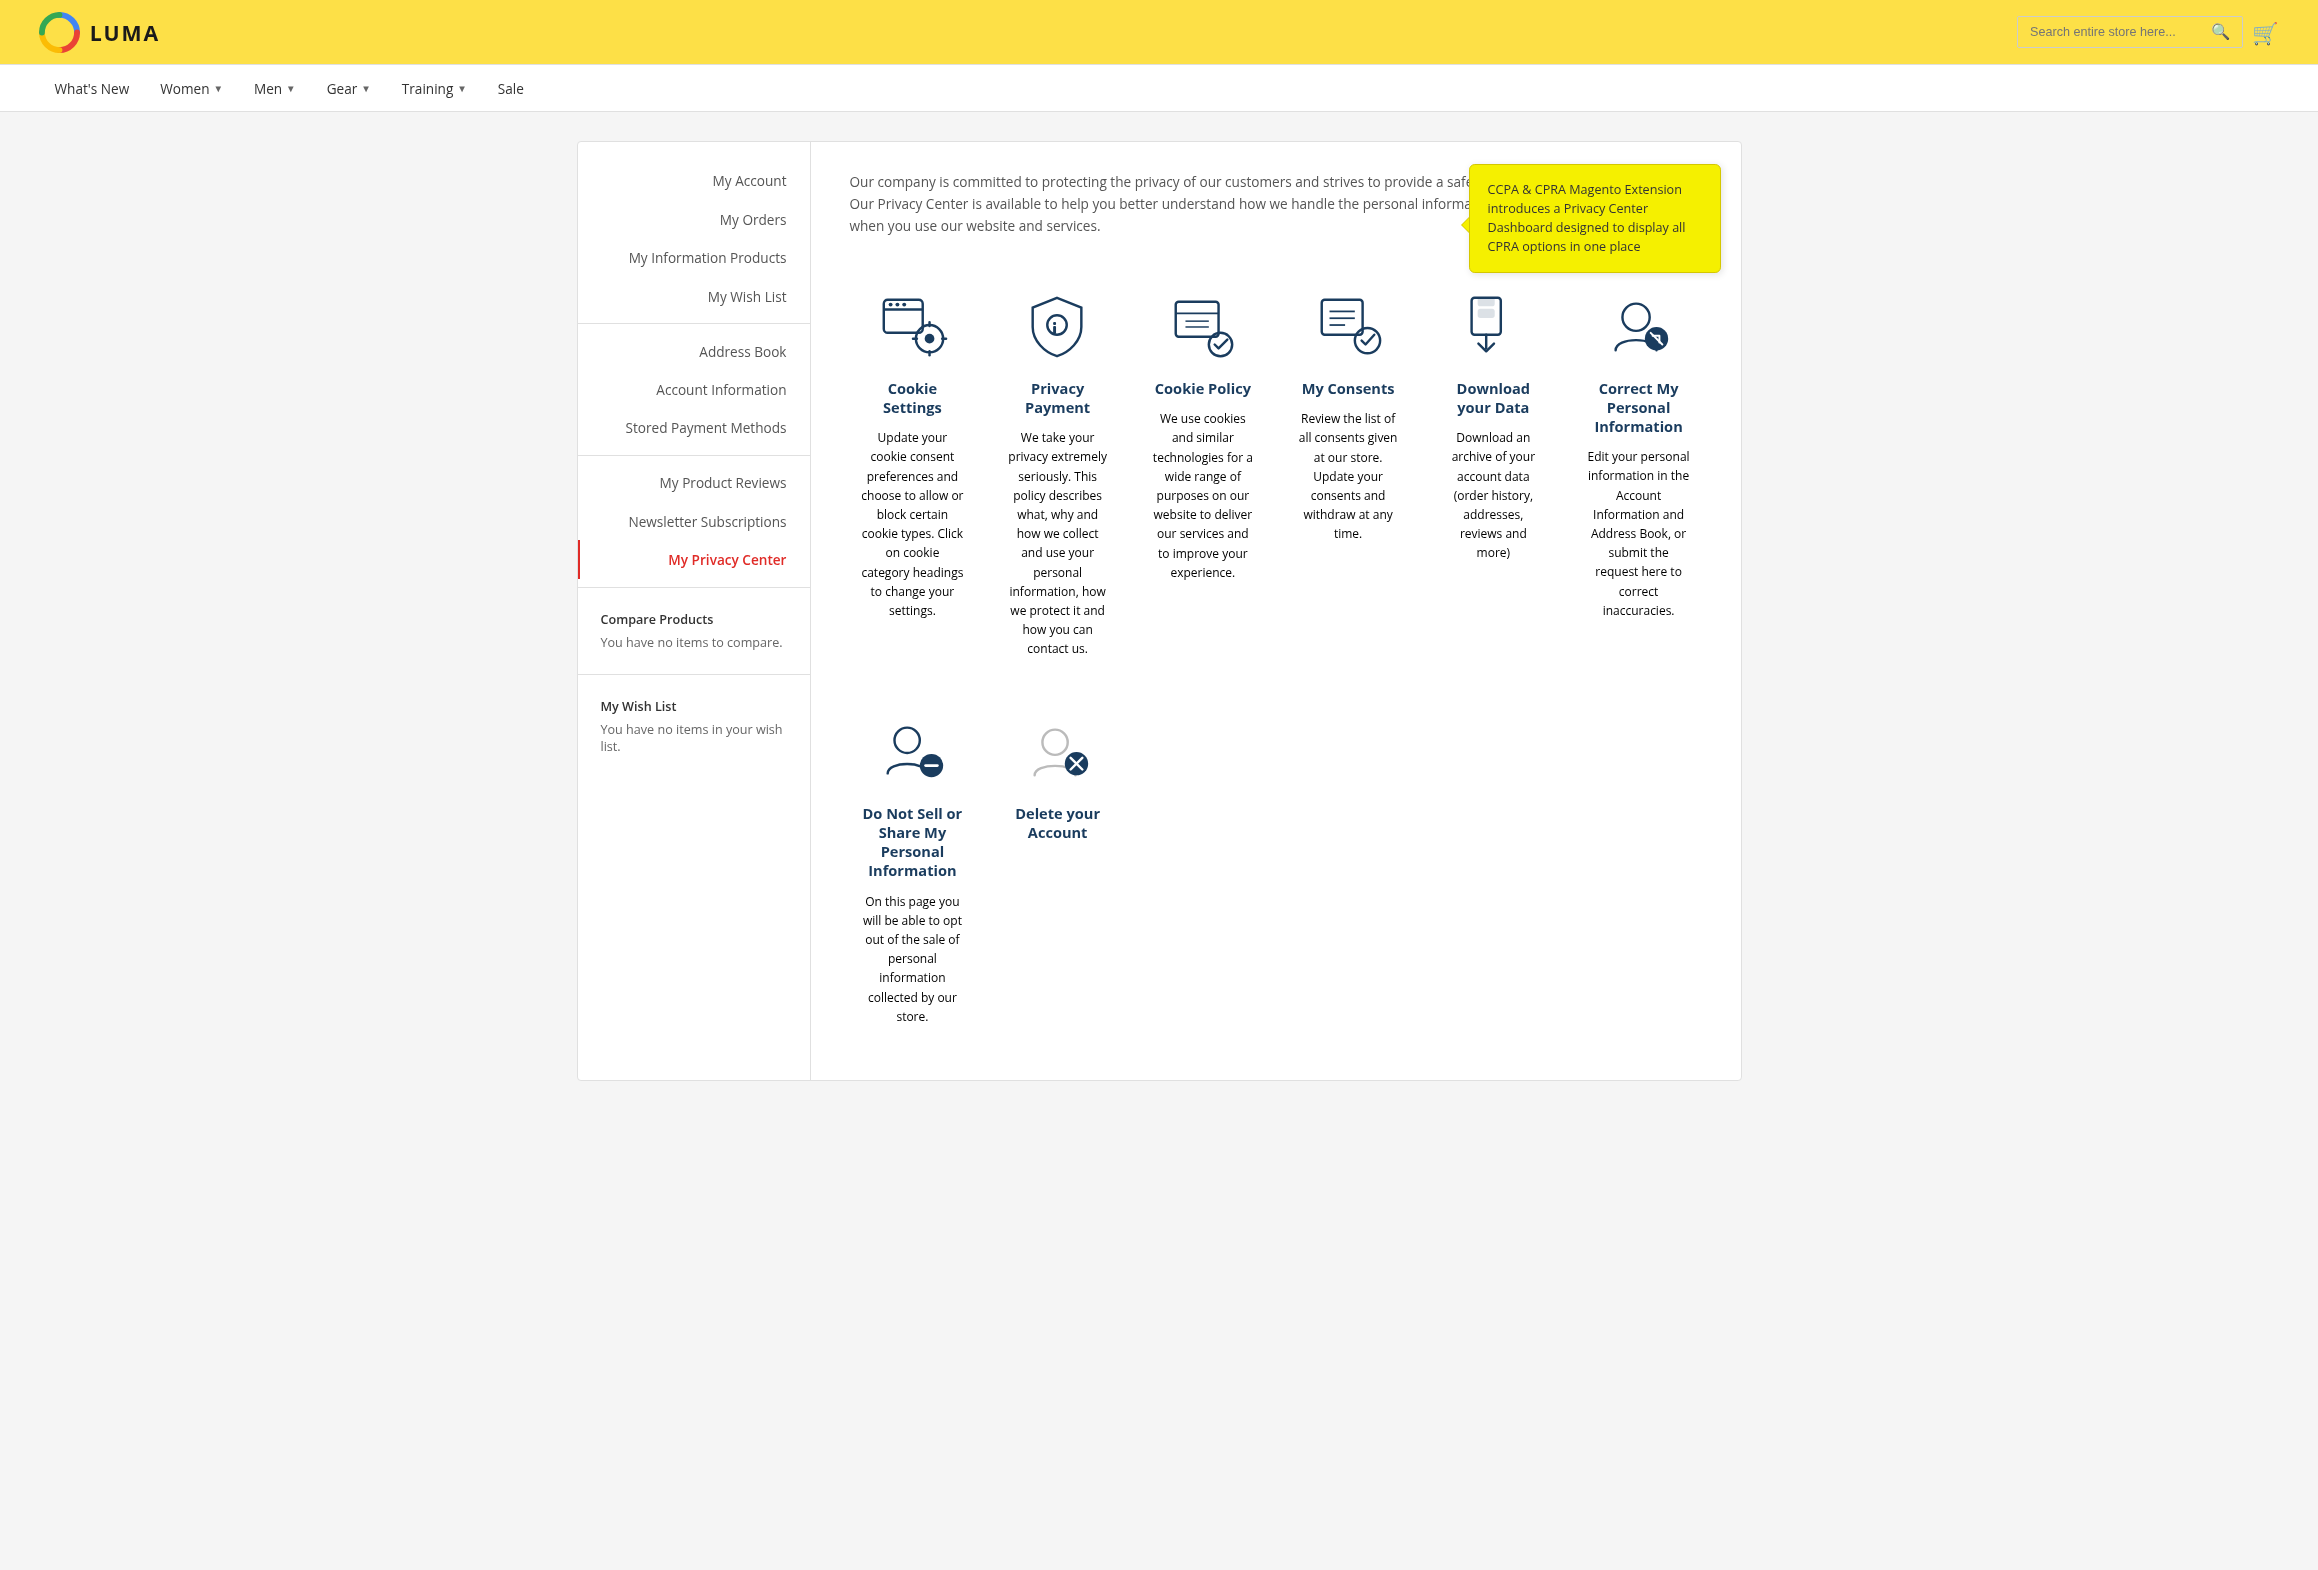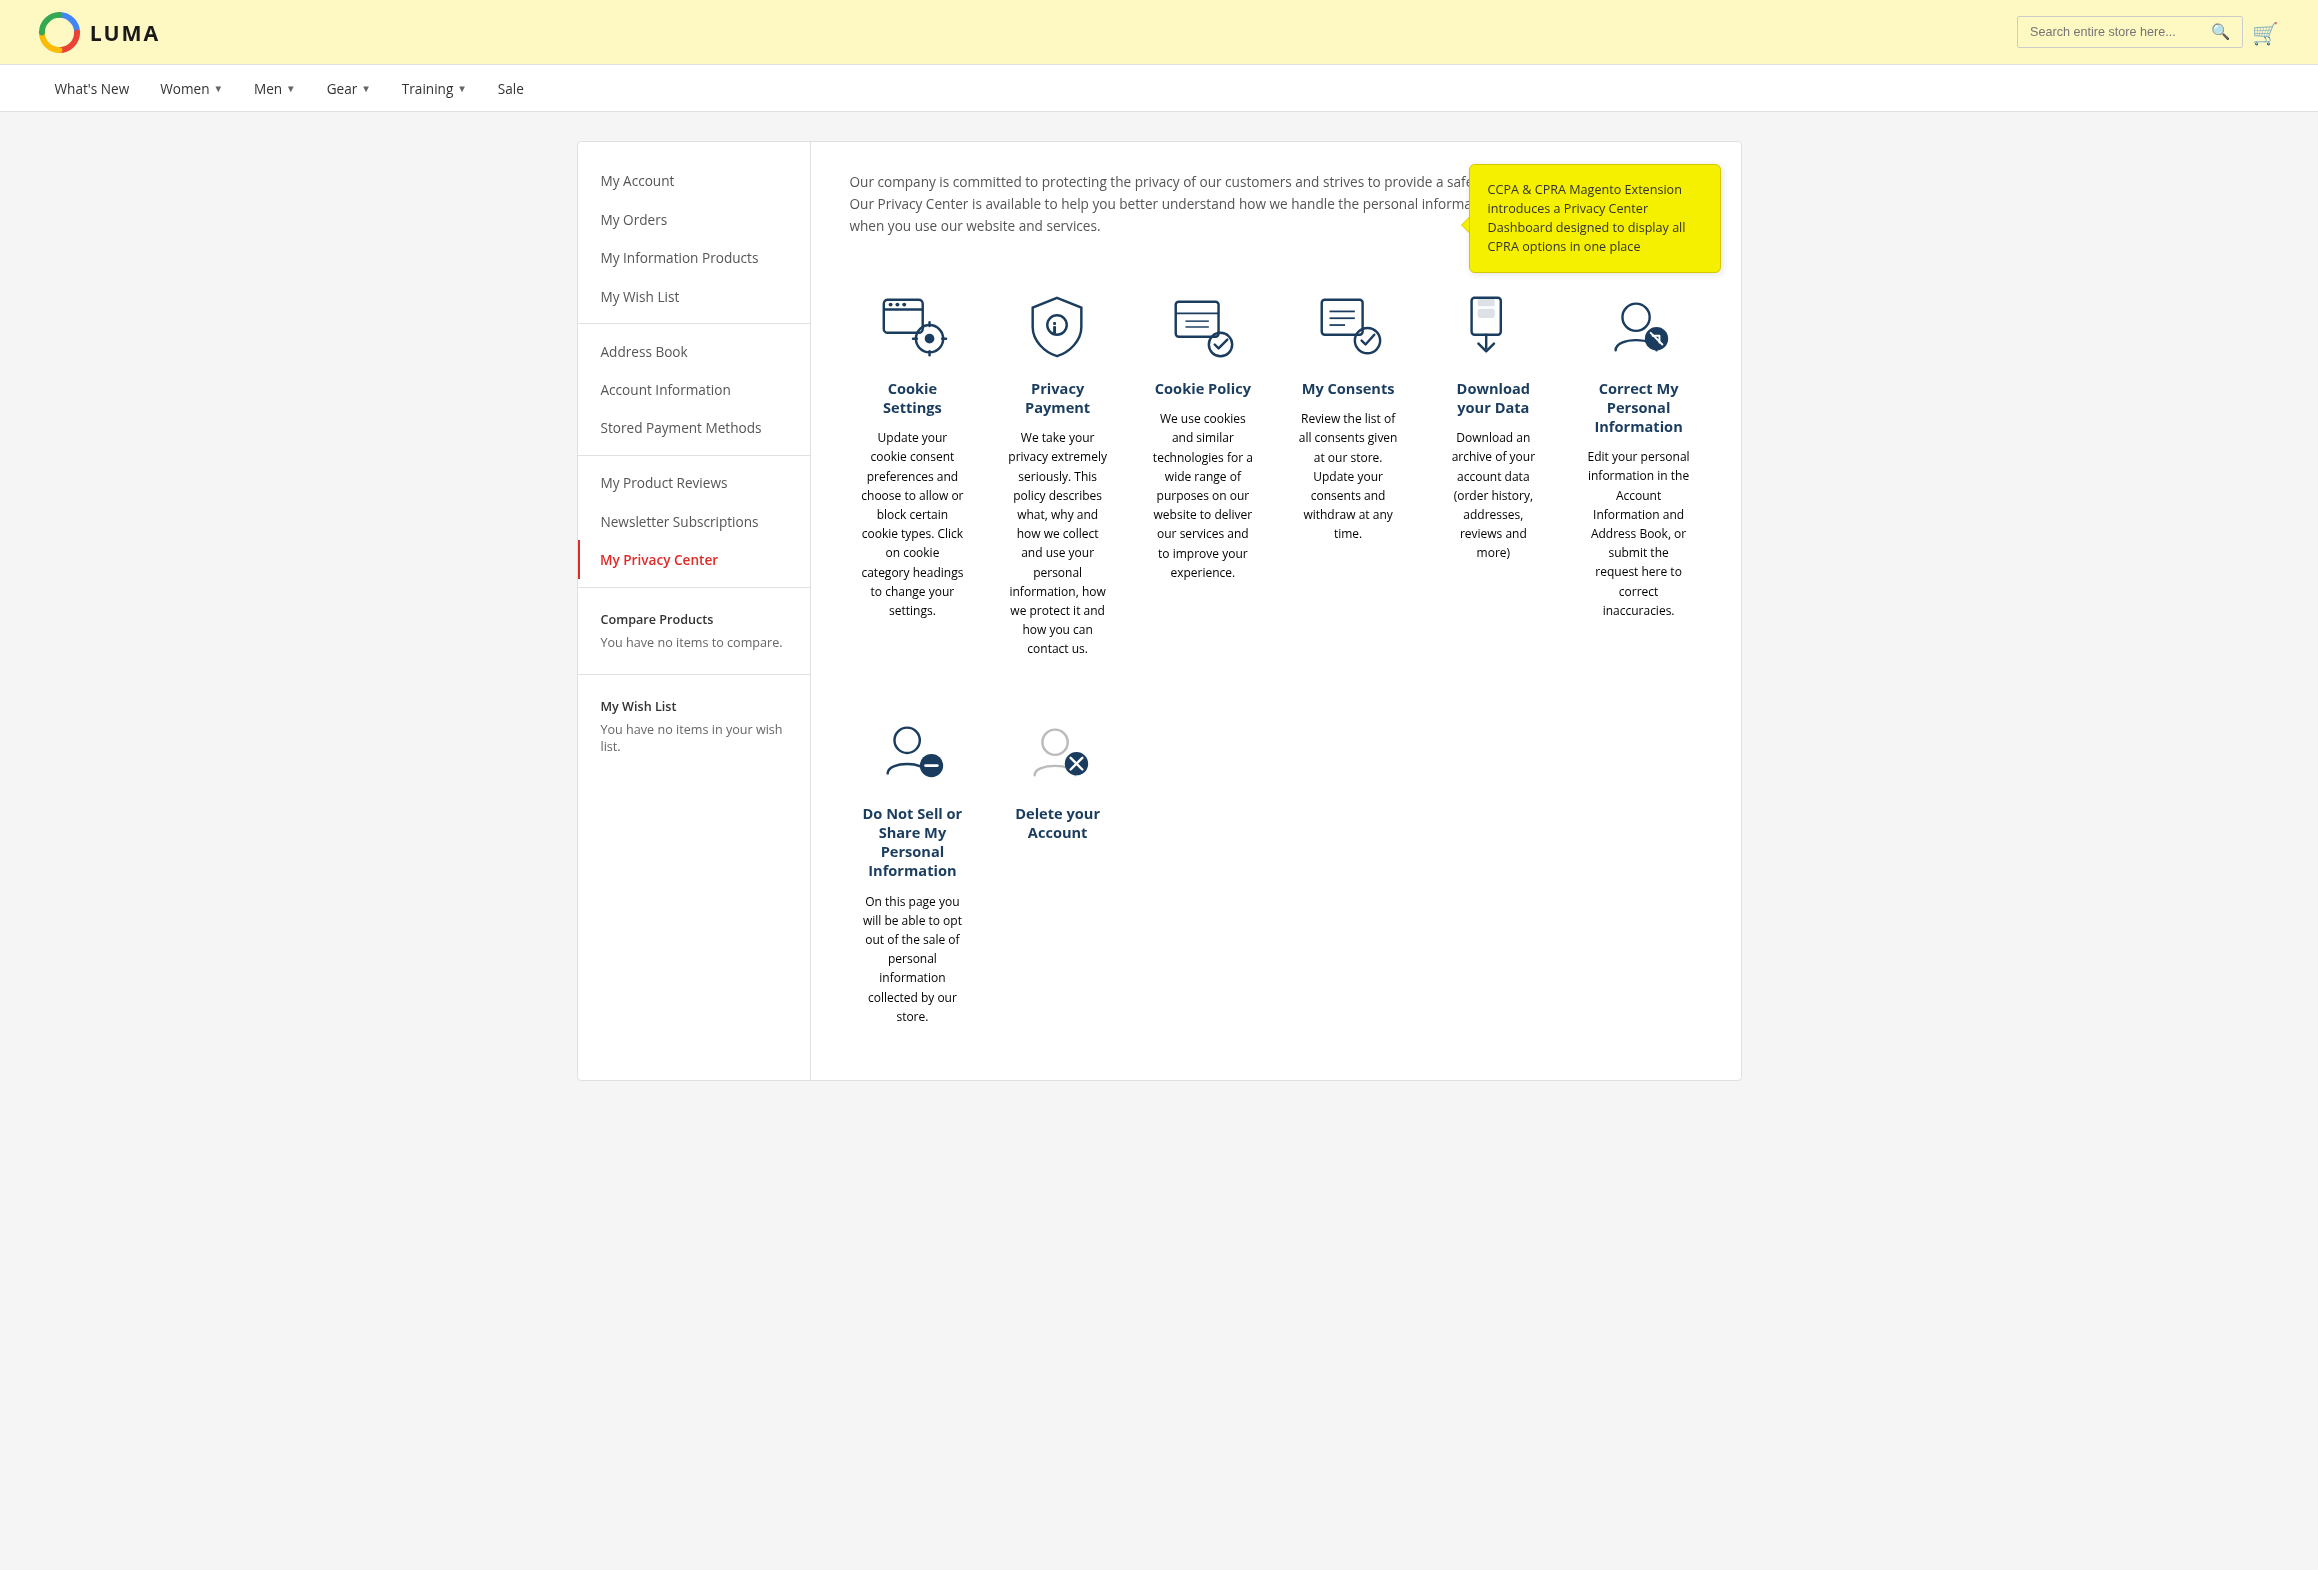--- a/index.html
+++ b/index.html
@@ -1,40 +1,40 @@
 <!DOCTYPE html>
 <html><head>
   <meta charset="utf-8">
   <style>
     * { box-sizing: border-box; margin: 0; padding: 0; }
     body { font-family: 'Open Sans', Arial, sans-serif; background: #f5f5f5; color: #333; font-size: 13.6px; }
 
     
-    .header { background: #fef9c3; border-bottom: 1px solid #e0e0e0; padding: 11.6px 39px; display: flex; align-items: center; justify-content: space-between; }
+    .header { background: #fde047; border-bottom: 1px solid #e0e0e0; padding: 11.6px 39px; display: flex; align-items: center; justify-content: space-between; }
     .logo-area { display: flex; align-items: center; gap: 9.7px; }
     .logo-icon { width: 41px; height: 41px; }
     .logo-text { font-size: 21.3px; font-weight: 700; letter-spacing: 1.9px; color: #1a1a1a; text-transform: uppercase; }
     .header-right { display: flex; align-items: center; gap: 9.7px; }
     .search-box { border: 1px solid #ccc; border-radius: 1.9px; padding: 5.8px 11.6px; display: flex; align-items: center; gap: 5.8px; }
     .search-box input { border: none; outline: none; font-size: 12.6px; color: #777; width: 175px; background: transparent; }
     .search-icon-btn { background: none; border: none; cursor: pointer; color: #777; font-size: 15.5px; }
     .cart-icon { font-size: 21.3px; color: #555; cursor: pointer; }
 
     
     .nav { background: #fff; border-bottom: 1px solid #e0e0e0; padding: 0 39px; display: flex; align-items: center; gap: 0; }
     .nav-item { padding: 13.6px 15.5px; font-size: 13.6px; color: #333; cursor: pointer; display: flex; align-items: center; gap: 3.9px; white-space: nowrap; }
     .nav-arrow { font-size: 9.7px; color: #666; }
 
     
     .main-wrapper { max-width: 1223px; margin: 29px auto; padding: 0 29px; }
     .page-container { background: #fff; border-radius: 3.9px; border: 1px solid #e0e0e0; display: flex; gap: 0; position: relative; }
 
     
     .sidebar { width: 233px; min-width: 233px; border-right: 1px solid #e0e0e0; padding: 19.4px 0; }
-    .sidebar-group { margin-bottom: 0; }
+    .sidebar-group { margin-bottom: 0; text-align: right; }
     .sidebar-item { padding: 9.7px 23px; font-size: 13.6px; color: #555; cursor: pointer; display: block; border-bottom: none; }
     .sidebar-item.active { background: #fff; border-left: 2.9px solid #e02b27; color: #e02b27; font-weight: 600; padding-left: 20.4px; }
     .sidebar-divider { border: none; border-top: 1px solid #e0e0e0; margin: 7.8px 0; }
 
     
     .content { flex: 1; padding: 29px 39px; position: relative; }
     .page-title { font-size: 31px; font-weight: 400; color: #333; margin-bottom: 15.5px; font-family: Georgia, serif; }
     .page-description { font-size: 13.6px; color: #555; line-height: 1.6; margin-bottom: 35px; max-width: 757px; }
 
     

